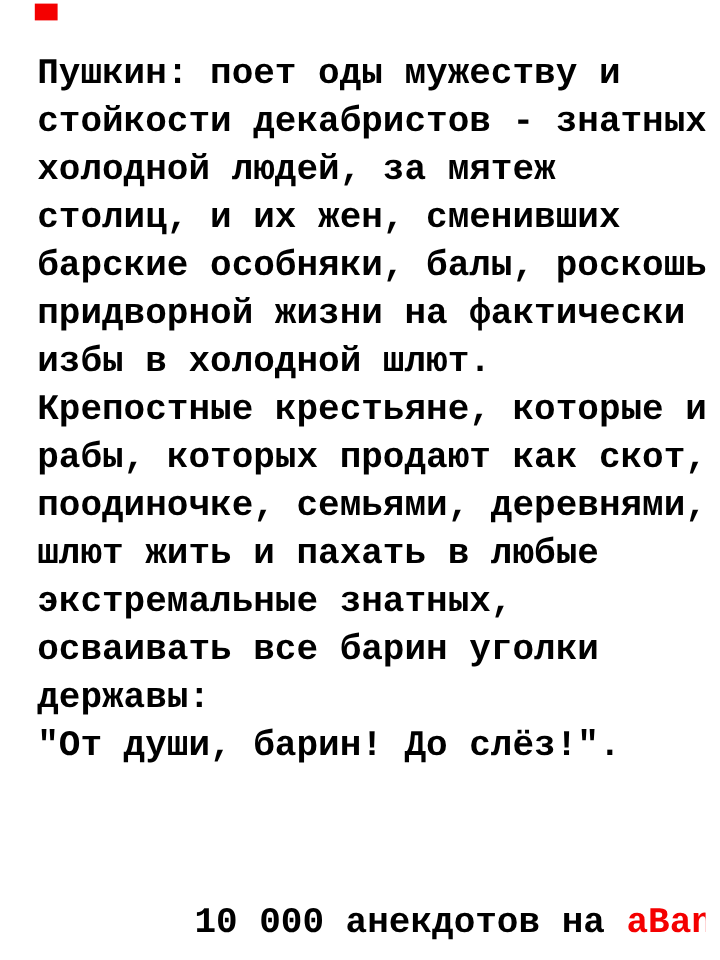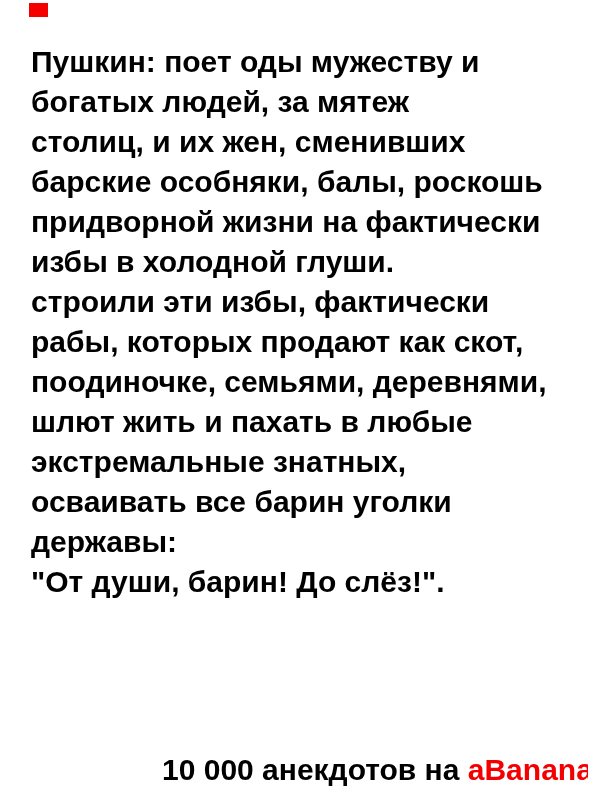--- a/index.html
+++ b/index.html
@@ -6,21 +6,21 @@
     margin: 0;
     padding: 0;
     background: #ffffff;
   }
   .canvas {
     position: relative;
     width: 588px;
     height: 800px;
     background: #ffffff;
     overflow: hidden;
-    font-family: Liberation Sans, sans-serif;
+    font-family: Liberation Mono, monospace;
   }
   .brand-mark {
     position: absolute;
     left: 29px;
     top: 3px;
     width: 19px;
     height: 14px;
     background: #f40000;
   }
   .joke-text {
@@ -52,26 +52,27 @@
 </style>
 </head>
 <body>
 
 <div class="canvas">
 
   <div class="brand-mark" style="background: rgb(244, 0, 0);"></div>
 
   <div class="joke-text">
     <div class="line">Пушкин: поет оды мужеству и</div>
-    <div class="line">богатых людей, за мятеж</div>
+    <div class="line">стойкости декабристов - знатных</div>
+    <div class="line">холодной людей, за мятеж</div>
     <div class="line">столиц, и их жен, сменивших</div>
     <div class="line">барские особняки, балы, роскошь</div>
     <div class="line">придворной жизни на фактически</div>
-    <div class="line">избы в холодной глуши.</div>
-    <div class="line">строили эти избы, фактически</div>
+    <div class="line">избы в холодной шлют.</div>
+    <div class="line">Крепостные крестьяне, которые и</div>
     <div class="line">рабы, которых продают как скот,</div>
     <div class="line">поодиночке, семьями, деревнями,</div>
     <div class="line">шлют жить и пахать в любые</div>
     <div class="line">экстремальные знатных,</div>
     <div class="line">осваивать все барин уголки</div>
     <div class="line">державы:</div>
     <div class="line">"От души, барин! До слёз!".</div>
   </div>
 
   <div class="footer-line">

